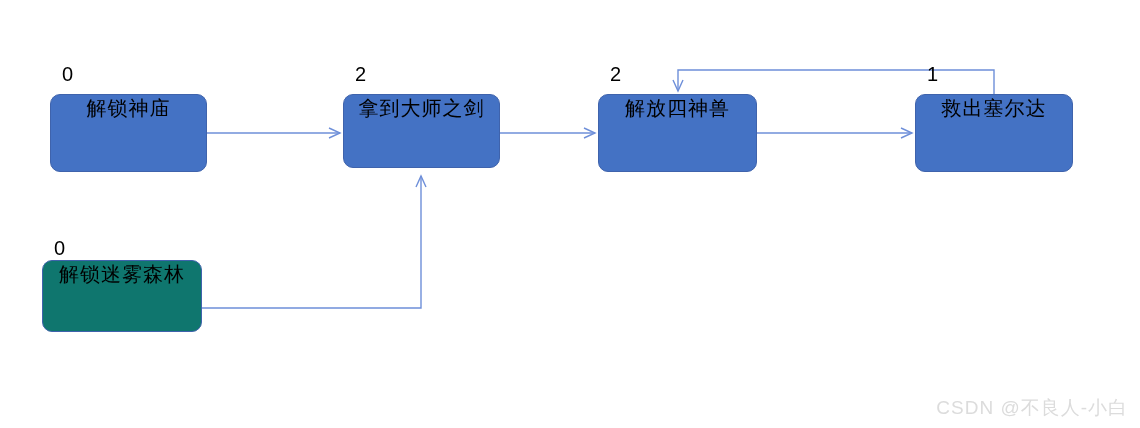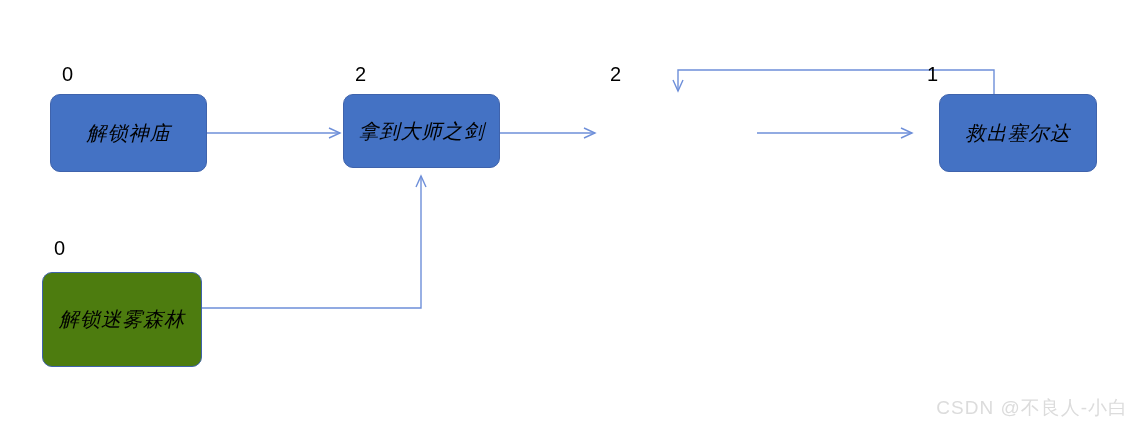--- a/index.html
+++ b/index.html
@@ -9,21 +9,21 @@
     position: relative; overflow: hidden;
     font-family: "Liberation Sans", "DejaVu Sans", sans-serif;
   }
   #diagram { position: absolute; left: 0; top: 0; width: 1140px; height: 428px; }
   svg.edge-layer { position: absolute; left: 0; top: 0; width: 1140px; height: 428px; }
   #node-layer { position: absolute; left: 0; top: 0; width: 1140px; height: 428px; }
   .flow-node {
     position: absolute;
     border-radius: 10px;
     box-sizing: border-box;
-    display: flex; align-items: center; justify-content: center; font-style: italic;
+    display: flex; justify-content: center;
   }
   .flow-node span {
     font-size: 20px;
     letter-spacing: 1px;
     white-space: nowrap;
   }
   .count-label {
     position: absolute;
     font-size: 20px;
     line-height: 1;
@@ -56,24 +56,27 @@
     </svg>
   <div id="node-layer">
       <div class="flow-node" style="left: 50px; top: 94px; width: 157px; height: 78px; background: rgb(68, 114, 196); border: 1px solid rgb(63, 99, 172);">
         <span style="color: rgb(0, 0, 0);">解锁神庙</span>
       </div>
       <div class="count-label" style="left: 62px; top: 64px; color: rgb(0, 0, 0);">0</div>
       <div class="flow-node" style="left: 343px; top: 94px; width: 157px; height: 74px; background: rgb(68, 114, 196); border: 1px solid rgb(63, 99, 172);">
         <span style="color: rgb(0, 0, 0);">拿到大师之剑</span>
       </div>
       <div class="count-label" style="left: 355px; top: 64px; color: rgb(0, 0, 0);">2</div>
+      <div class="flow-node" style="left: 598px; top: 94px; width: 159px; height: 78px; background: rgb(68, 114, 196); border: 1px solid rgb(63, 99, 172);">
+        <span style="color: rgb(0, 0, 0);">解放四神兽</span>
+      </div>
       <div class="count-label" style="left: 610px; top: 64px; color: rgb(0, 0, 0);">2</div>
-      <div class="flow-node" style="left: 915px; top: 94px; width: 158px; height: 78px; background: rgb(68, 114, 196); border: 1px solid rgb(63, 99, 172); margin-left: 24px;">
+      <div class="flow-node" style="left: 915px; top: 94px; width: 158px; height: 78px; background: rgb(68, 114, 196); border: 1px solid rgb(63, 99, 172);">
         <span style="color: rgb(0, 0, 0);">救出塞尔达</span>
       </div>
       <div class="count-label" style="left: 927px; top: 64px; color: rgb(0, 0, 0);">1</div>
-      <div class="flow-node" style="left: 42px; top: 272px; width: 160px; height: 95px; background: #4d7c0f; border: 1px solid rgb(63, 99, 172);">
+      <div class="flow-node" style="left: 42px; top: 260px; width: 160px; height: 72px; background: #0f766e; border: 1px solid rgb(63, 99, 172);">
         <span style="color: rgb(0, 0, 0);">解锁迷雾森林</span>
       </div>
       <div class="count-label" style="left: 54px; top: 238px; color: rgb(0, 0, 0);">0</div>
     </div>
   <div class="watermark">CSDN @不良人-小白</div>
 </div>
 
 </body></html>

